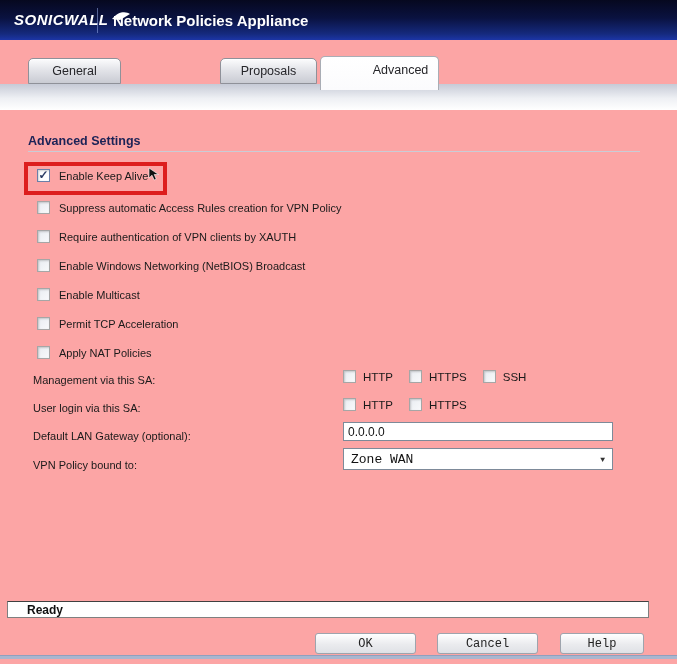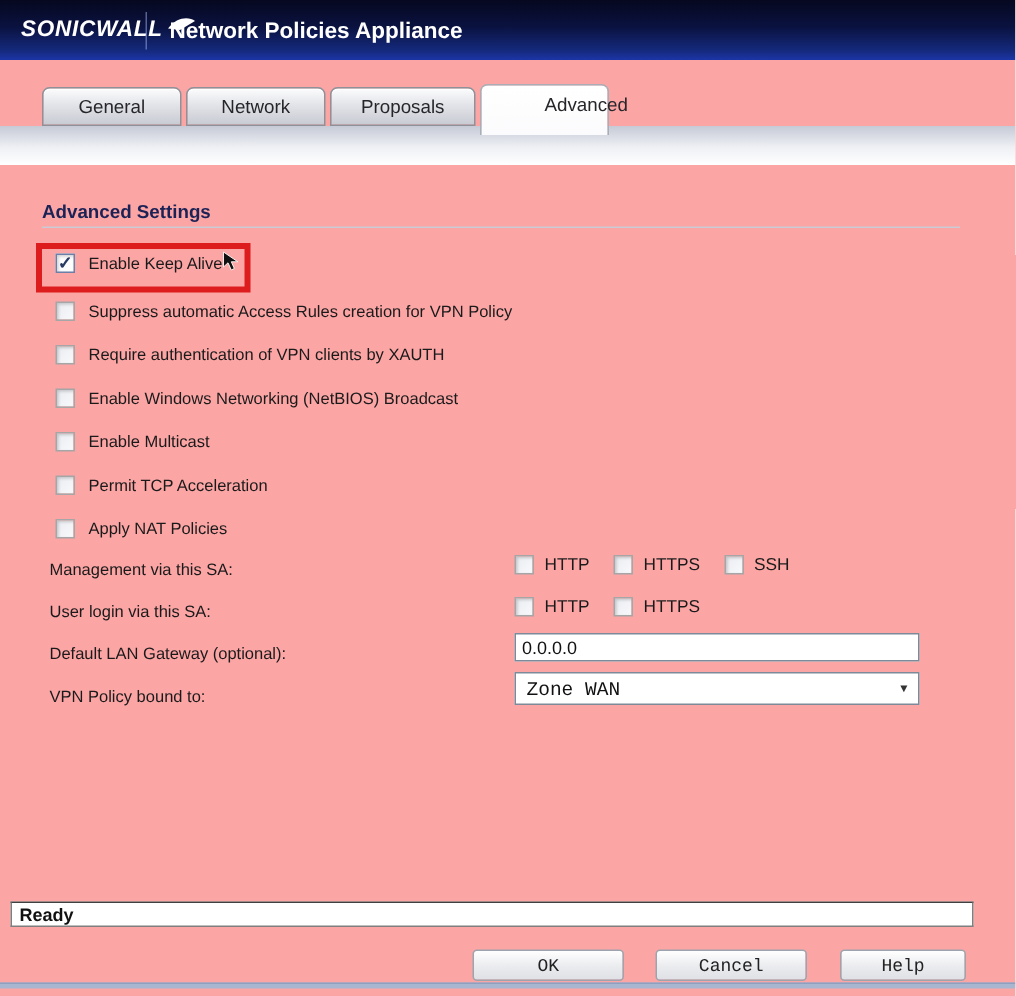--- a/index.html
+++ b/index.html
@@ -51,21 +51,21 @@
   .text-input{position:absolute;left:343px;top:422px;width:270px;height:19px;border:1px solid #7d8a99;
       font-family:"Liberation Sans",sans-serif;font-size:12px;padding:1px 4px;color:#111;background:#fff;}
   .select{position:absolute;left:343px;top:448px;width:270px;height:22px;border:1px solid #7d8a99;
       background:#fff;display:flex;align-items:center;justify-content:space-between;
       padding:0 7px;cursor:pointer;font-family:Liberation Mono, monospace;}
   .select .sel-text{font-size:13px;color:#111;}
   .select .sel-arrow{font-size:8px;color:#333;}
 
   
   .statusbar{position:absolute;left:7px;top:601px;width:642px;height:17px;background:#fff;
-      border:1px solid #7f7f7f;border-top:1px solid #404040;display:flex;align-items:center;padding-left:5px;}
+      border:1px solid #7f7f7f;border-top:1px solid #404040;display:flex;align-items:center;padding-left:19px;}
   .statusbar span{font-size:12px;font-weight:bold;color:#111;}
   .btn{position:absolute;top:633px;height:21px;border:1px solid #9ea4ad;border-radius:3px;
       background:linear-gradient(180deg,#ffffff 0%,#eaebee 55%,#dfe1e6 100%);
       font-family:Liberation Mono, monospace;font-size:12px;color:#222;cursor:pointer;}
   .btn-ok{left:315px;width:101px;}
   .btn-cancel{left:437px;width:101px;}
   .btn-help{left:560px;width:84px;}
   .bottom-strip{position:absolute;left:0;top:655px;width:677px;height:4px;background:#a9b6cf;
       border-top:1px solid #8fa0bf;}
 </style>
@@ -79,23 +79,22 @@
       <span>SONICWALL</span>
       <svg width="20" height="11" viewBox="0 0 20 11">
         <path d="M1 8 C 7 0, 15 0, 19 3 L 9 9 Z" fill="#ffffff"></path>
       </svg>
     </div>
     <div class="hdr-divider"></div>
     <div class="hdr-title">Network Policies Appliance</div>
   </div>
 
   <div class="tab" style="left:28px;width:93px;">General</div>
-  <div class="tab" style="left:124px;width:93px;">Network</div>
   <div class="tab" style="left:220px;width:97px;">Proposals</div>
-  <div class="tab active" style="left:320px;width:86px;padding-left:42px;">Advanced</div>
+  <div class="tab active" style="left:320px;width:119px;padding-left:42px;">Advanced</div>
   <div class="band"></div>
 
   <div class="section-heading">Advanced Settings</div>
   <div class="section-rule"></div>
 
   <div class="cbrow" style="top:169px;">
     <span class="cb checked"><span>✓</span></span>
     <span class="cblabel">Enable Keep Alive</span>
   </div>
   <div class="cbrow" style="top:201px;">

